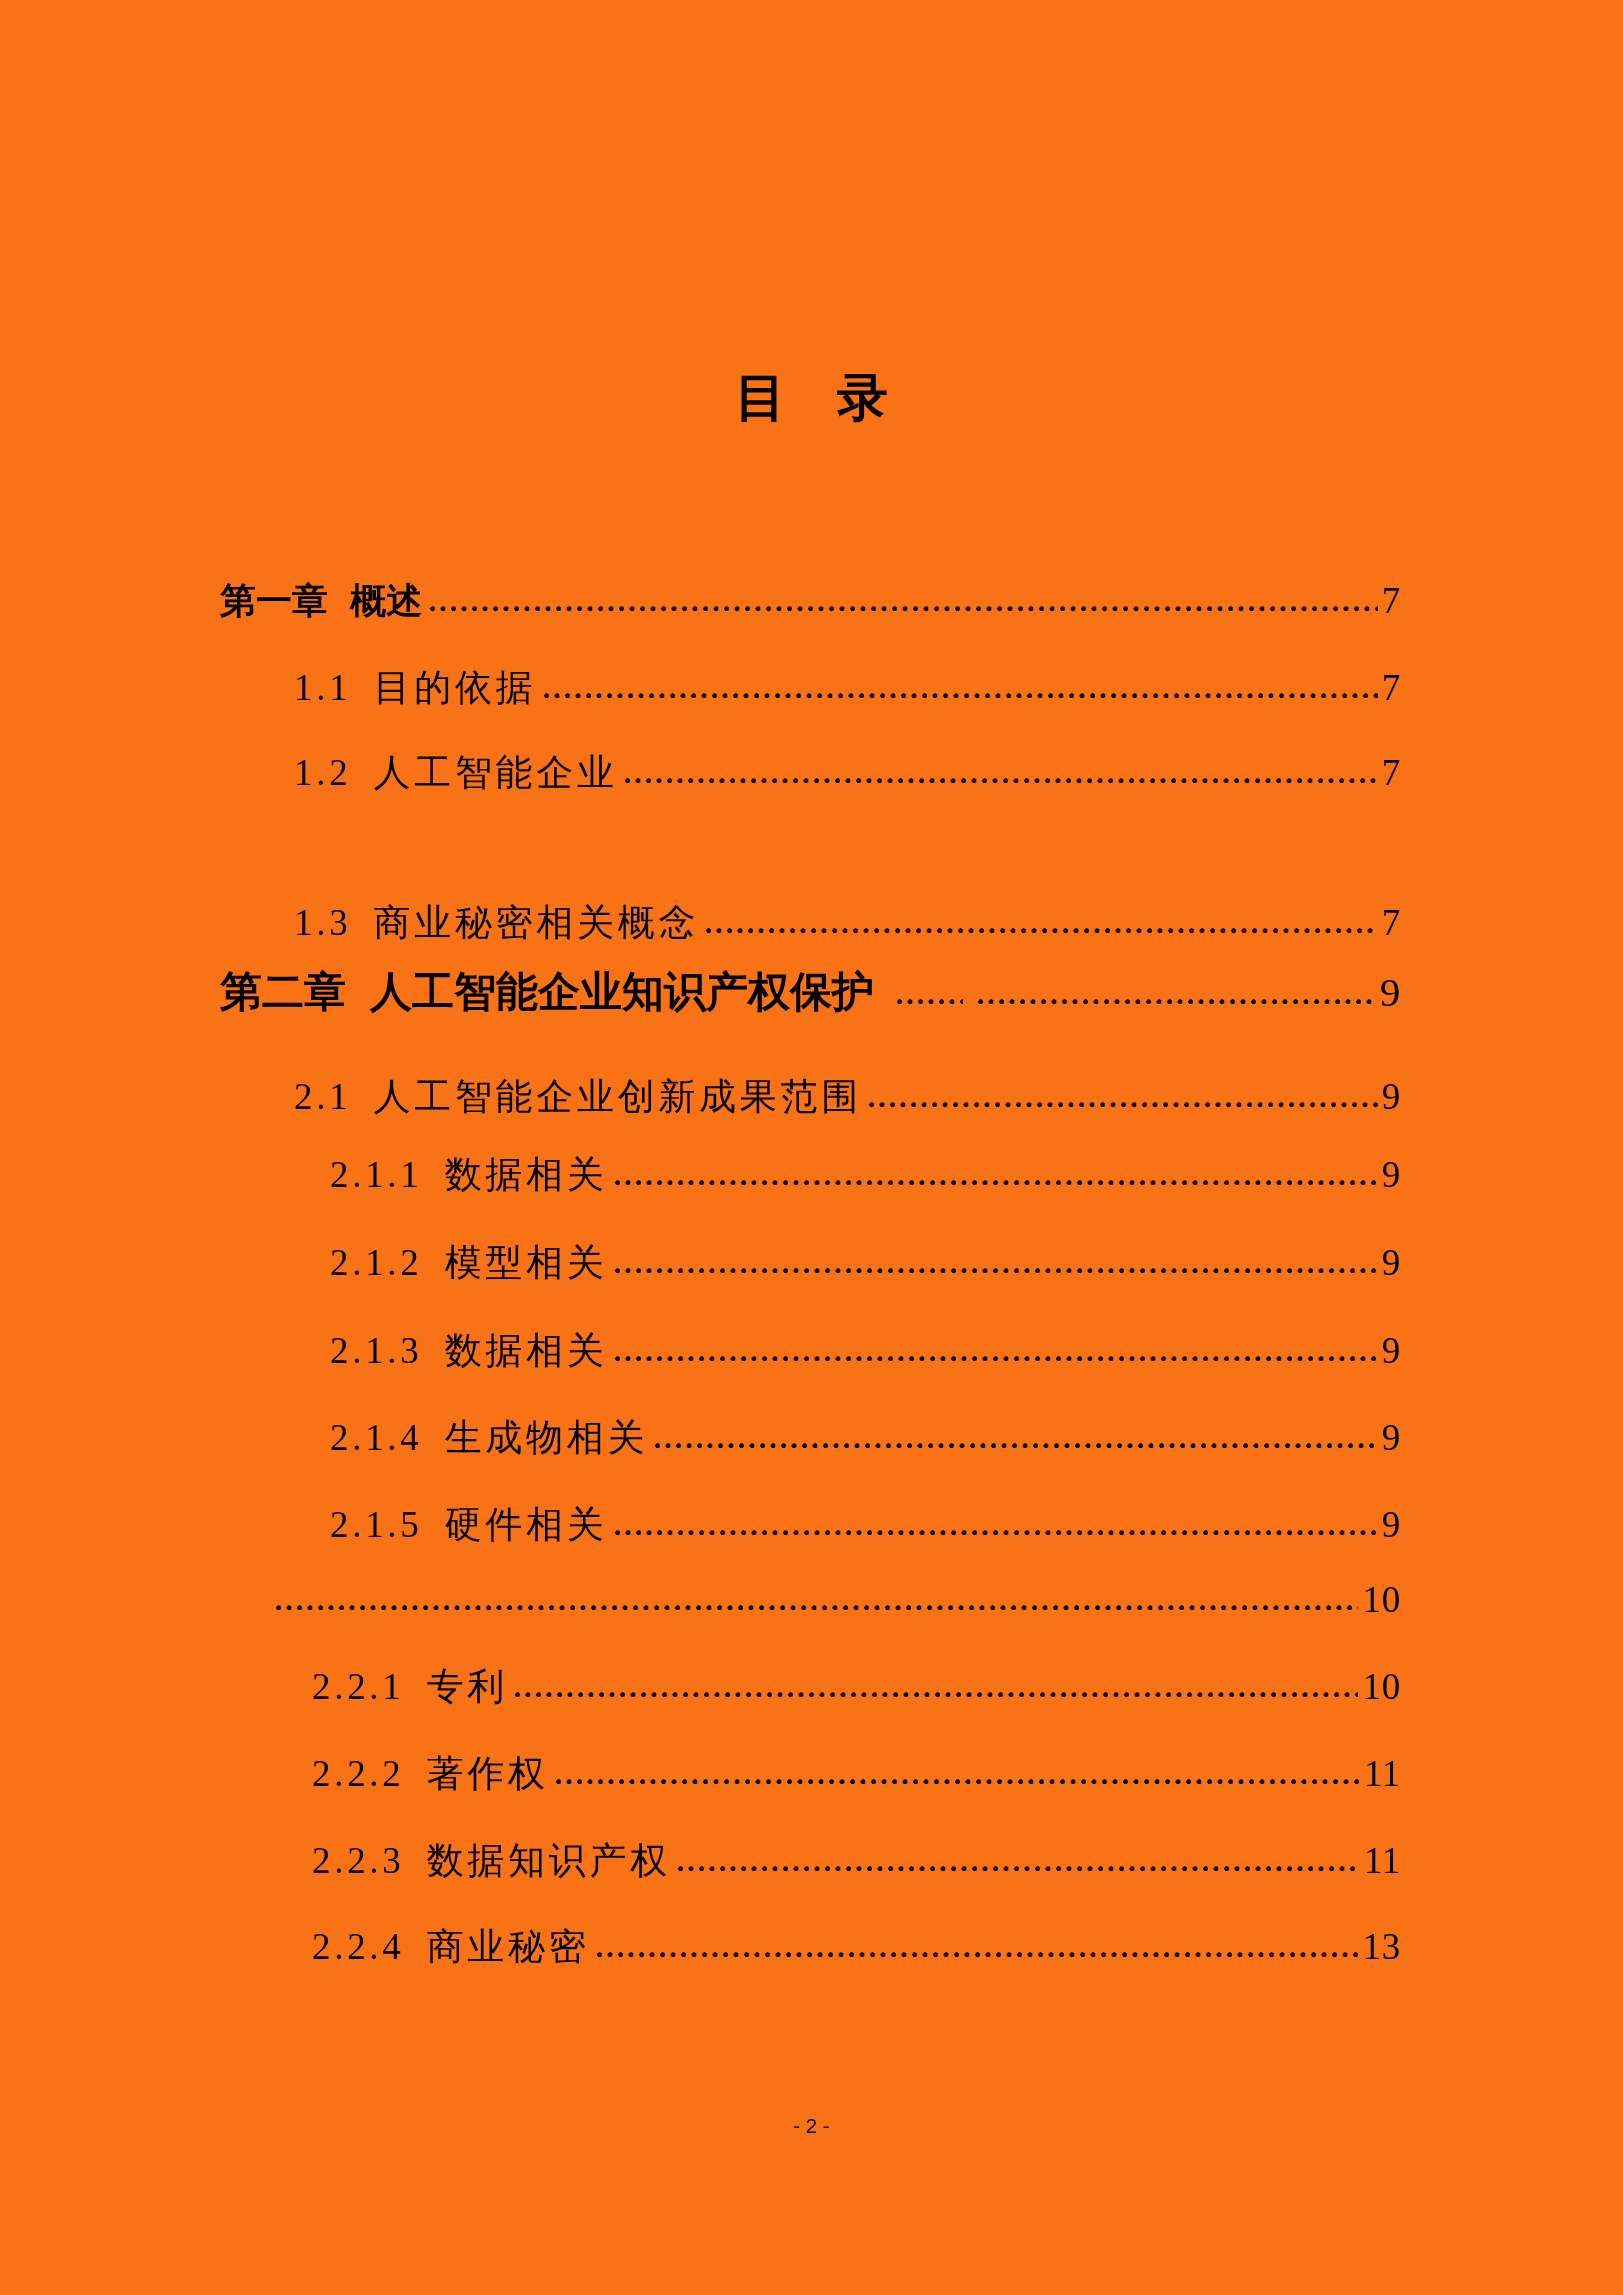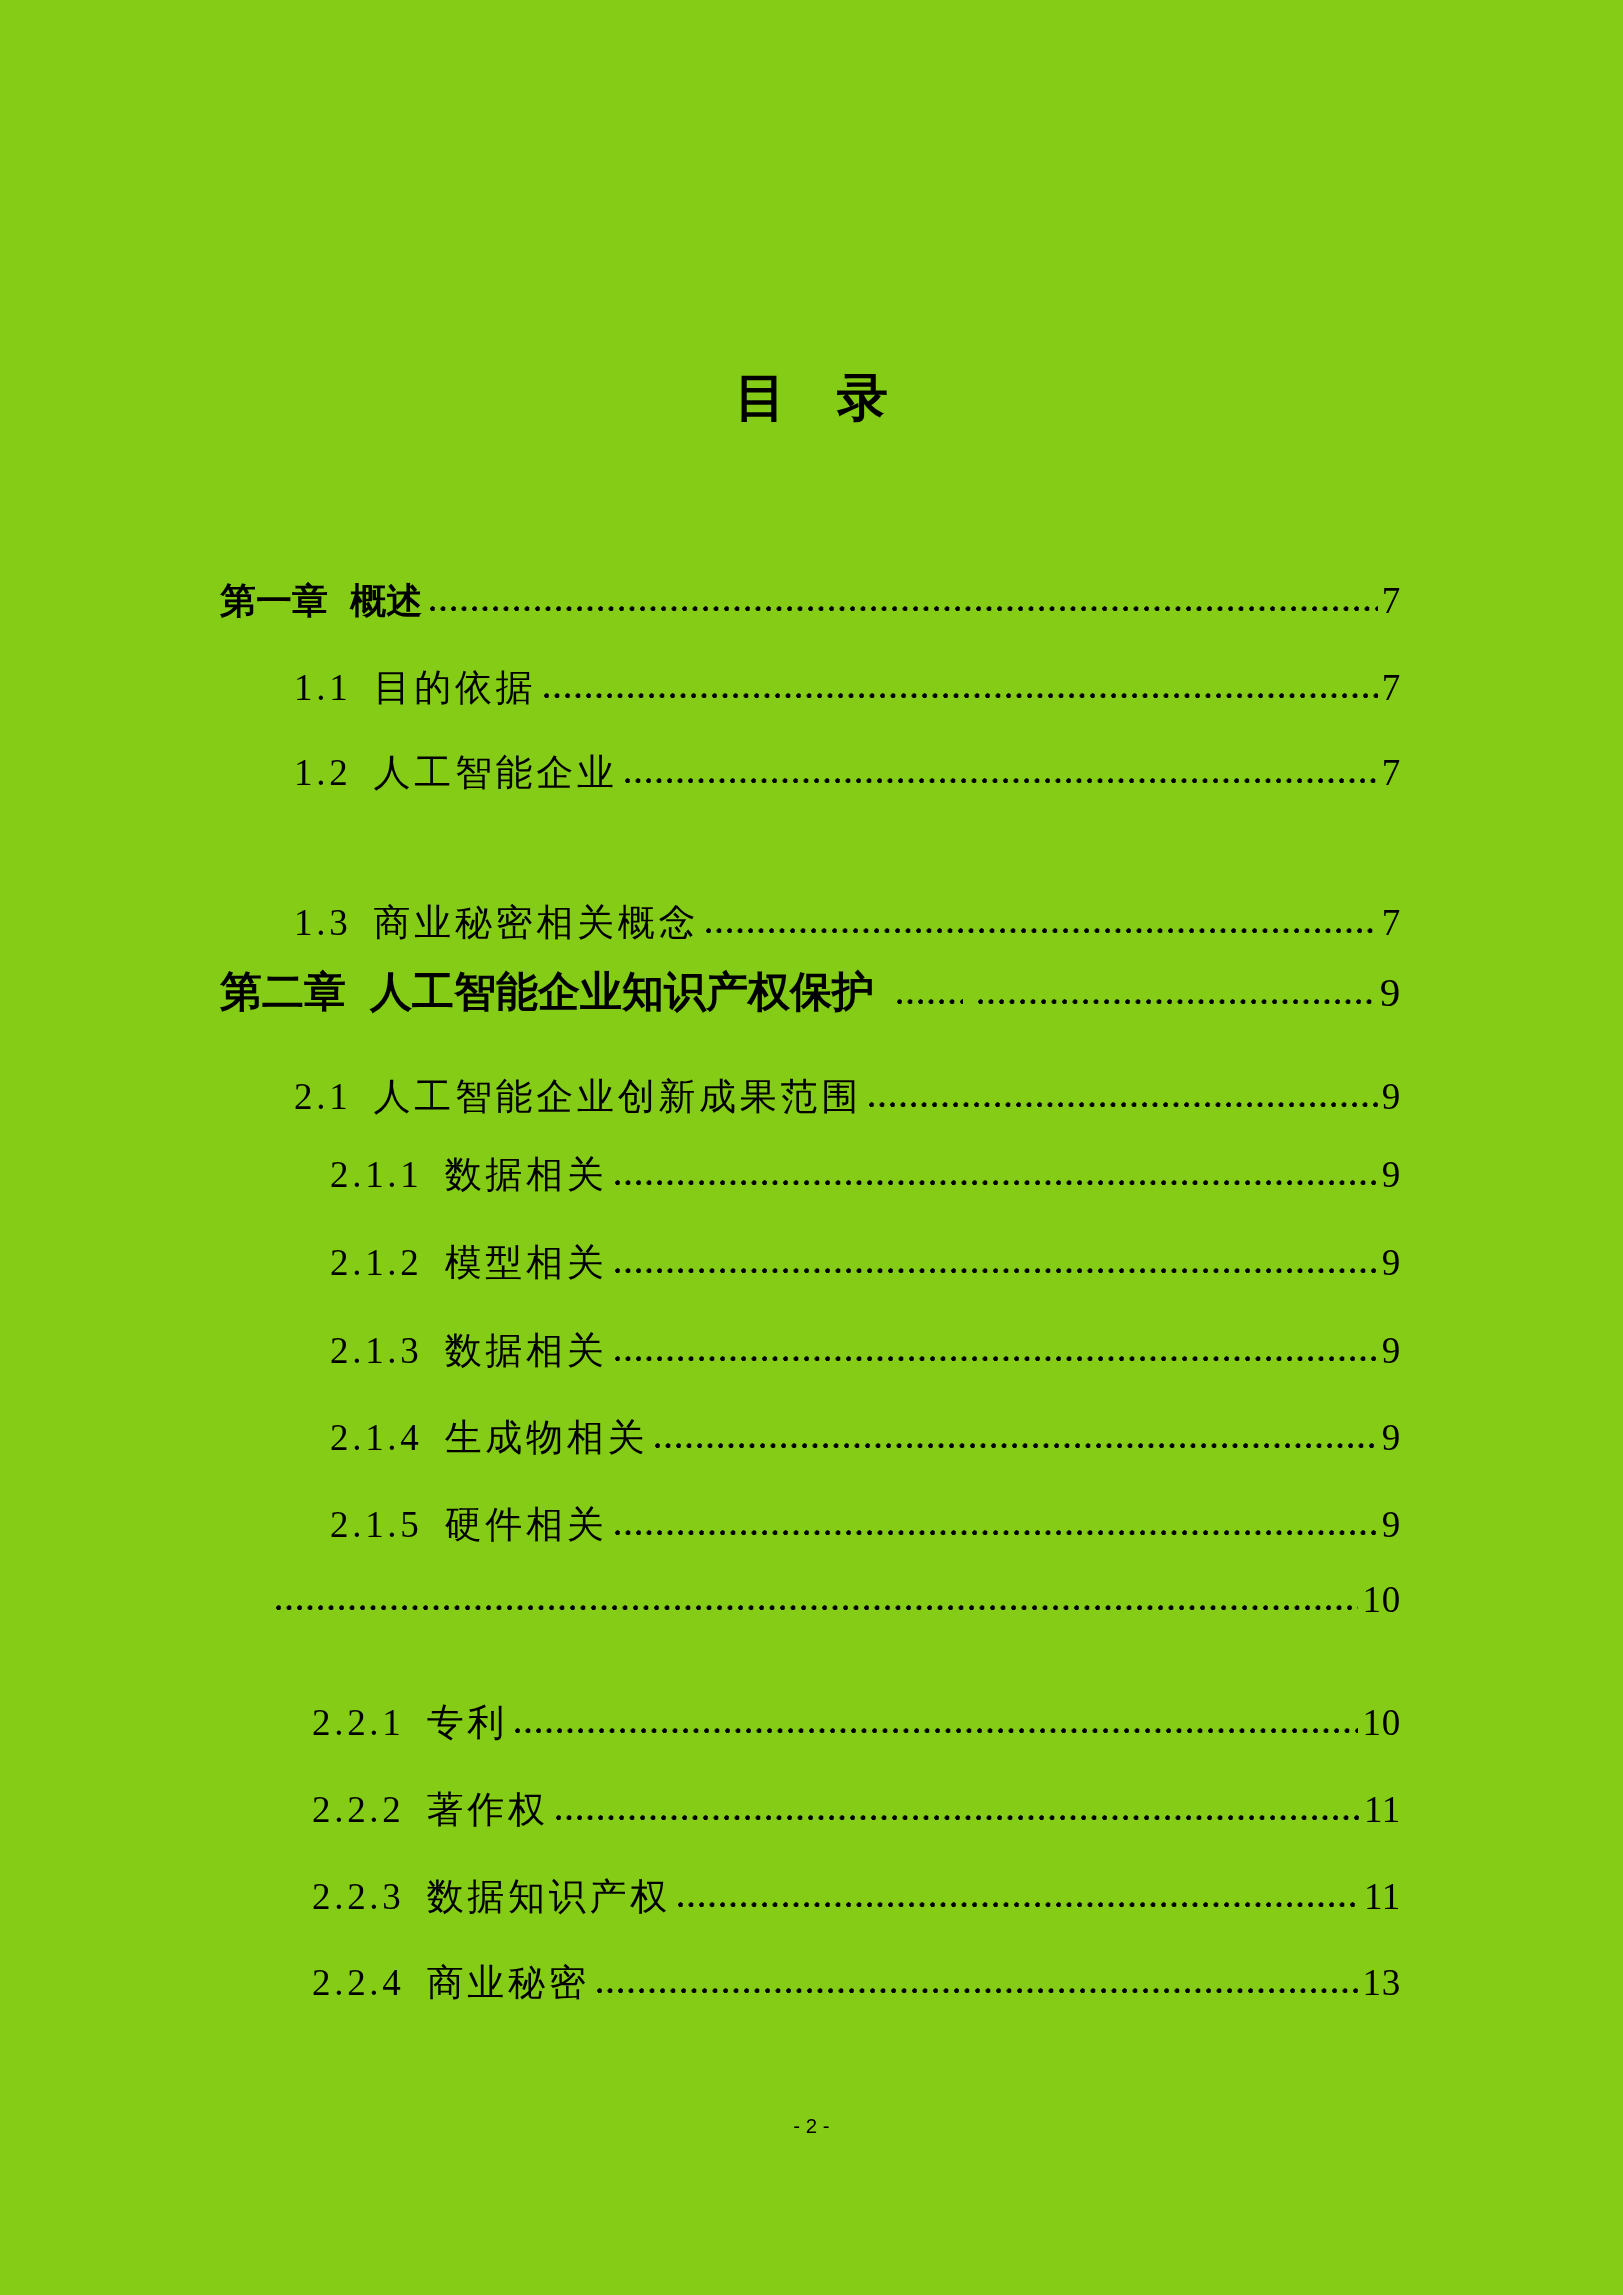--- a/index.html
+++ b/index.html
@@ -1,20 +1,20 @@
 <!DOCTYPE html>
 <html style="font-size:8.2px"><head>
 <meta charset="utf-8">
 <style>
   html, body { margin: 0; padding: 0; background: #ffffff; }
   .page {
     position: relative;
     width: 1623px;
     height: 2295px;
-    background: #84cc16;
+    background: #f97316;
     color: #000000;
     font-family: "Liberation Serif", serif;
     overflow: hidden;
   }
   .doc-title {
     position: absolute;
     top: 370px;
     left: 0;
     width: 100%;
     text-align: center;
@@ -63,21 +63,21 @@
     background-repeat: repeat-x;
     background-position: left bottom;
   }
   .leader { flex: 1 1 auto; margin-left: 7.2px; }
   .leader-seg { flex: 0 0 auto; width: 66px; margin-left: 23px; }
   .leader-gap { flex: 0 0 auto; width: 15.3px; height: 7.7px; }
   .leader.after-gap { margin-left: 0; }
   .ind1  { padding-left: 74px; justify-content: center; }
   .ind1b { padding-left: 49px;  }
   .ind2  { padding-left: 110px; }
-  .ind2b { padding-left: 92px; margin-top: 36px; }
+  .ind2b { padding-left: 92px; }
   .footer {
     position: absolute;
     top: 2114px;
     left: 0;
     width: 100%;
     text-align: center;
     font-family: "Liberation Sans", sans-serif;
     font-size: 20.4px;
     line-height: 1.2;
     white-space: pre;

